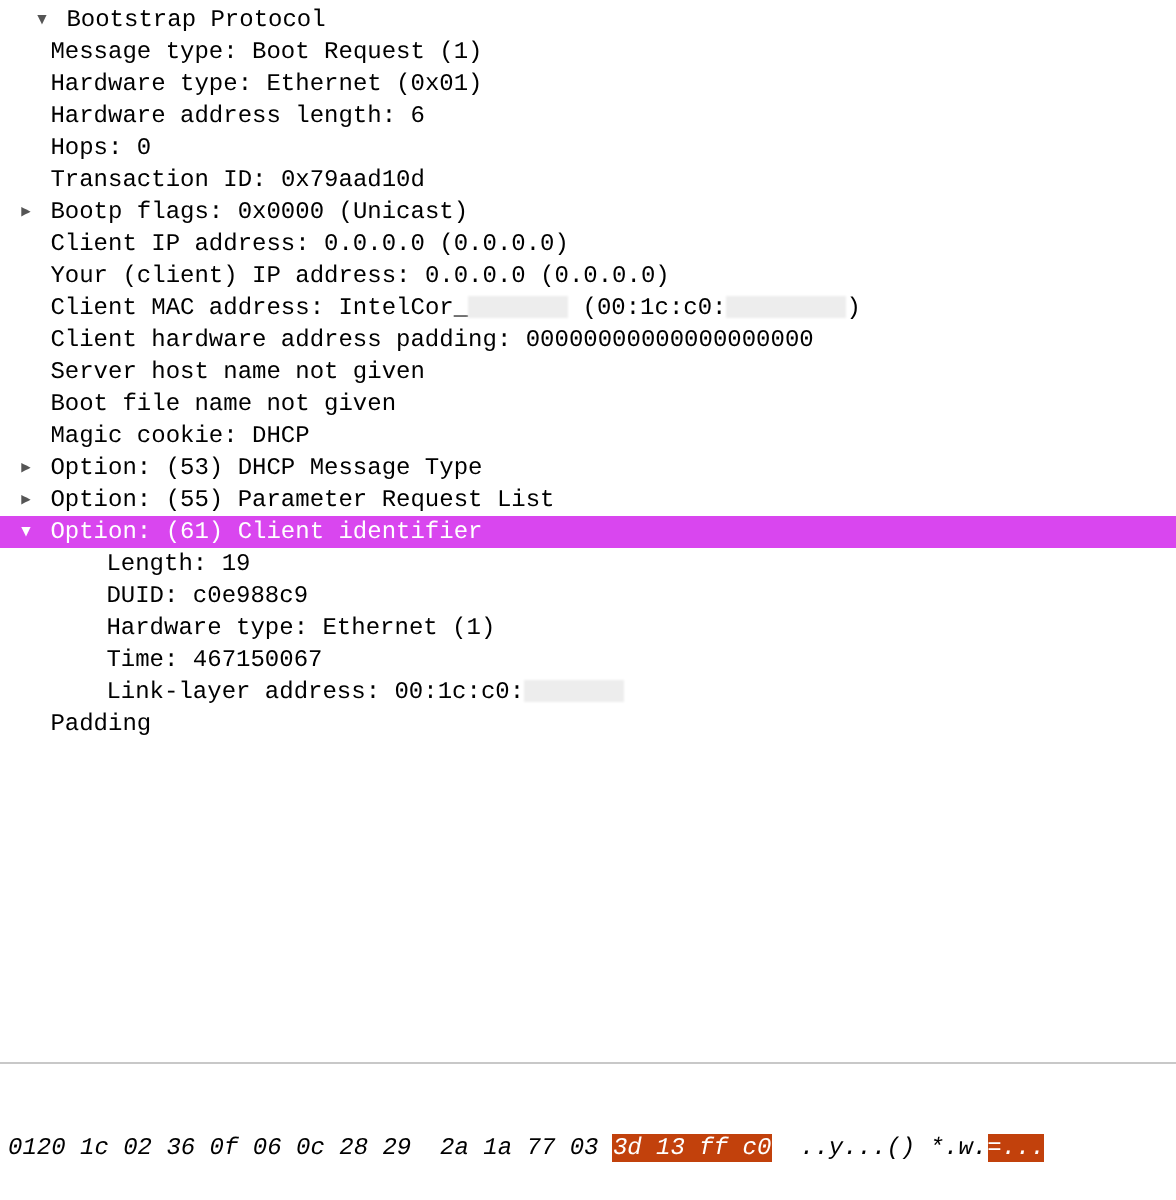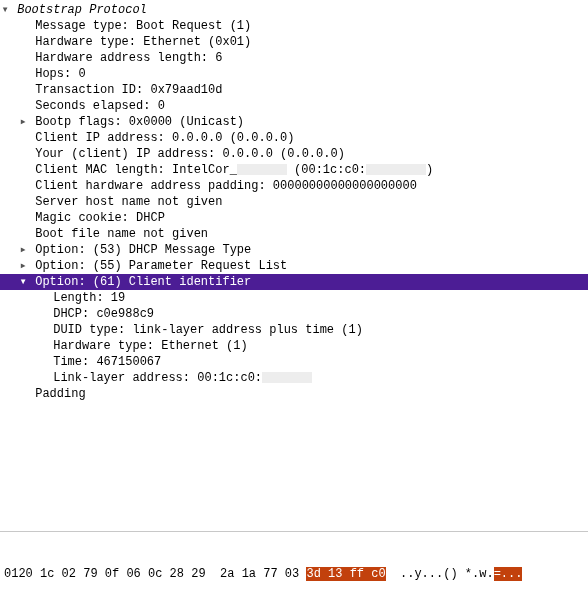--- a/index.html
+++ b/index.html
@@ -25,46 +25,46 @@
   }
   .toggle {
     display: inline-block;
     width: 10px;
     text-align: center;
     color: #555;
     cursor: pointer;
     user-select: none;
   }
   .toggle.blank { visibility: hidden; }
-  .indent0 { padding-left: 0px; font-style: italic; }
-  .indent1 { padding-left: 18px; }
+  .indent0 { padding-left: 16px; }
+  .indent1 { padding-left: 8px; }
   .indent2 { padding-left: 36px; }
   .label { }
   .value { }
   .selected {
-    background: #4c1d95;
+    background: #d946ef;
     color: #fff;
   }
   .selected .toggle { color: #fff; }
   .redact {
     display: inline-block;
     height: 11px;
     vertical-align: middle;
     background: #ededed;
     filter: blur(0.5px);
   }
   .hex-pane {
     border-top: 1px solid #c8c8c8;
     height: 68px;
     padding: 2px 4px;
     font-size: 12px;
     line-height: 16px;
     white-space: pre;
   }
-  .hexrow { display: flex; }
+  .hexrow { display: flex; font-style: italic; }
   .hexoff { width: 36px; }
   .hexbytes { width: 360px; }
   .hexascii { flex: 1; }
   .hlb { background: #c2410c; color: #fff; }
 </style>
 </head>
 <body>
 
 <div class="detail-pane">
   <div class="row indent0">
@@ -96,66 +96,60 @@
     <span> </span>
     <span class="value">0</span>
   </div>
   <div class="row indent1">
     <span class="toggle blank">▸</span>
     <span class="label">Transaction ID:</span>
     <span> </span>
     <span class="value">0x79aad10d</span>
   </div>
   <div class="row indent1">
-    <span class="toggle blank">▸</span>
-    <span class="label">Seconds elapsed:</span>
-    <span> </span>
-    <span class="value">0</span>
-  </div>
-  <div class="row indent1">
     <span class="toggle">▸</span>
     <span class="label">Bootp flags:</span>
     <span> </span>
     <span class="value">0x0000 (Unicast)</span>
   </div>
   <div class="row indent1">
     <span class="toggle blank">▸</span>
     <span class="label">Client IP address:</span>
     <span> </span>
     <span class="value">0.0.0.0 (0.0.0.0)</span>
   </div>
   <div class="row indent1">
     <span class="toggle blank">▸</span>
     <span class="label">Your (client) IP address:</span>
     <span> </span>
     <span class="value">0.0.0.0 (0.0.0.0)</span>
   </div>
   <div class="row indent1">
     <span class="toggle blank">▸</span>
-    <span class="label">Client MAC length:</span>
+    <span class="label">Client MAC address:</span>
     <span> </span>
     <span class="value">IntelCor_</span><span class="redact" style="width:50px;"></span><span class="value"> (00:1c:c0:</span><span class="redact" style="width:60px;"></span><span class="value">)</span>
   </div>
   <div class="row indent1">
     <span class="toggle blank">▸</span>
     <span class="label">Client hardware address padding: 00000000000000000000</span>
   </div>
   <div class="row indent1">
     <span class="toggle blank">▸</span>
     <span class="label">Server host name not given</span>
   </div>
   <div class="row indent1">
     <span class="toggle blank">▸</span>
+    <span class="label">Boot file name not given</span>
+  </div>
+  <div class="row indent1">
+    <span class="toggle blank">▸</span>
     <span class="label">Magic cookie:</span>
     <span> </span>
     <span class="value">DHCP</span>
-  </div>
-  <div class="row indent1">
-    <span class="toggle blank">▸</span>
-    <span class="label">Boot file name not given</span>
   </div>
   <div class="row indent1">
     <span class="toggle">▸</span>
     <span class="label">Option: (53) DHCP Message Type</span>
   </div>
   <div class="row indent1">
     <span class="toggle">▸</span>
     <span class="label">Option: (55) Parameter Request List</span>
   </div>
   <div class="row indent1 selected">
@@ -163,29 +157,23 @@
     <span class="label">Option: (61) Client identifier</span>
   </div>
   <div class="row indent2">
     <span class="toggle blank">▸</span>
     <span class="label">Length:</span>
     <span> </span>
     <span class="value">19</span>
   </div>
   <div class="row indent2">
     <span class="toggle blank">▸</span>
-    <span class="label">DHCP:</span>
+    <span class="label">DUID:</span>
     <span> </span>
     <span class="value">c0e988c9</span>
-  </div>
-  <div class="row indent2">
-    <span class="toggle blank">▸</span>
-    <span class="label">DUID type:</span>
-    <span> </span>
-    <span class="value">link-layer address plus time (1)</span>
   </div>
   <div class="row indent2">
     <span class="toggle blank">▸</span>
     <span class="label">Hardware type:</span>
     <span> </span>
     <span class="value">Ethernet (1)</span>
   </div>
   <div class="row indent2">
     <span class="toggle blank">▸</span>
     <span class="label">Time:</span>
@@ -200,19 +188,19 @@
   </div>
   <div class="row indent1">
     <span class="toggle blank">▸</span>
     <span class="label">Padding</span>
   </div>
 </div>
 
 <div class="hex-pane">
   <div class="hexrow">
     <span class="hexoff">0120</span>
-    <span class="hexbytes"><span>1c 02 79 0f 06 0c 28 29  2a 1a 77 03 </span><span class="hlb">3d 13 ff c0</span></span>
+    <span class="hexbytes"><span>1c 02 36 0f 06 0c 28 29  2a 1a 77 03 </span><span class="hlb">3d 13 ff c0</span></span>
     <span class="hexascii"><span>..y...() *.w.</span><span class="hlb">=...</span></span>
   </div>
   
   
   
 </div>
 
 </body></html>

